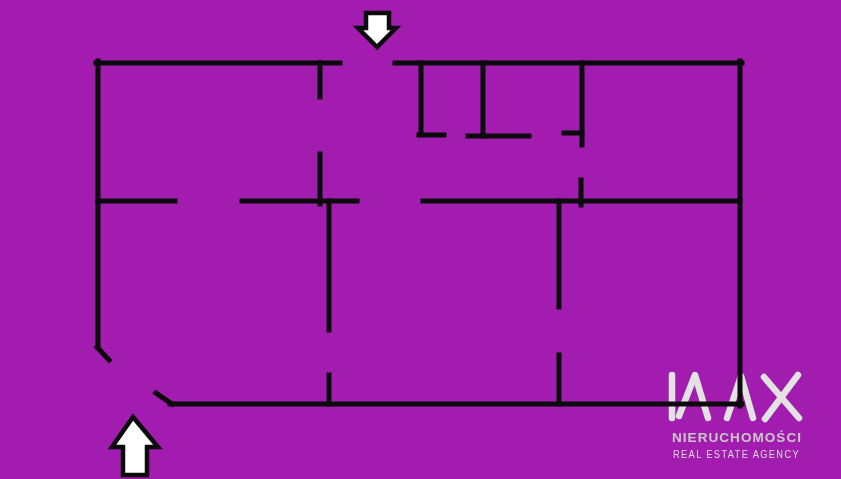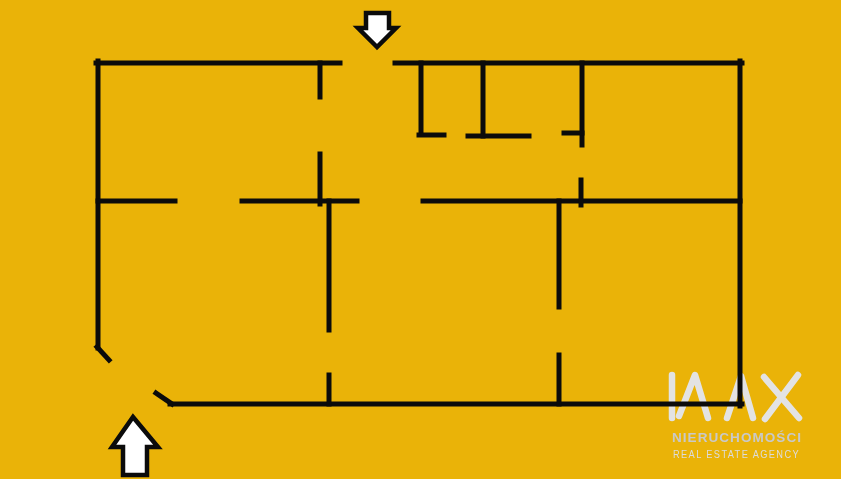--- a/index.html
+++ b/index.html
@@ -19,21 +19,21 @@
   }
   .wm-tag {
     font-family: "Liberation Sans", sans-serif;
     font-size: 10px;
     letter-spacing: 1.5px;
   }
 </style>
 </head>
 <body style="background: rgb(255, 255, 255);">
 
-<div class="stage" style="background: #eab308;">
+<div class="stage" style="background: #a21caf;">
   <svg id="plan-svg" width="841" height="479" viewBox="0 0 841 479" xmlns="http://www.w3.org/2000/svg">
     <g id="watermark-group">
       <g id="logo-strokes">
           <polyline points="672,375 672,418" fill="none" stroke="#e3e3e3" stroke-width="6.5" stroke-linecap="round" stroke-linejoin="round"></polyline>
           <polyline points="679,416 695,375 708,418" fill="none" stroke="#e3e3e3" stroke-width="6.5" stroke-linecap="round" stroke-linejoin="round"></polyline>
           <polyline points="727,418 741,376 753,418" fill="none" stroke="#e3e3e3" stroke-width="6.5" stroke-linecap="round" stroke-linejoin="round"></polyline>
           <polyline points="764,377 799,418" fill="none" stroke="#e3e3e3" stroke-width="6.5" stroke-linecap="round" stroke-linejoin="round"></polyline>
           <polyline points="798,375 765,419" fill="none" stroke="#e3e3e3" stroke-width="6.5" stroke-linecap="round" stroke-linejoin="round"></polyline>
         </g>
       <text class="wm-name" x="672" y="442" textLength="130" lengthAdjust="spacingAndGlyphs" fill="#c9c9c9">NIERUCHOMOŚCI</text>

